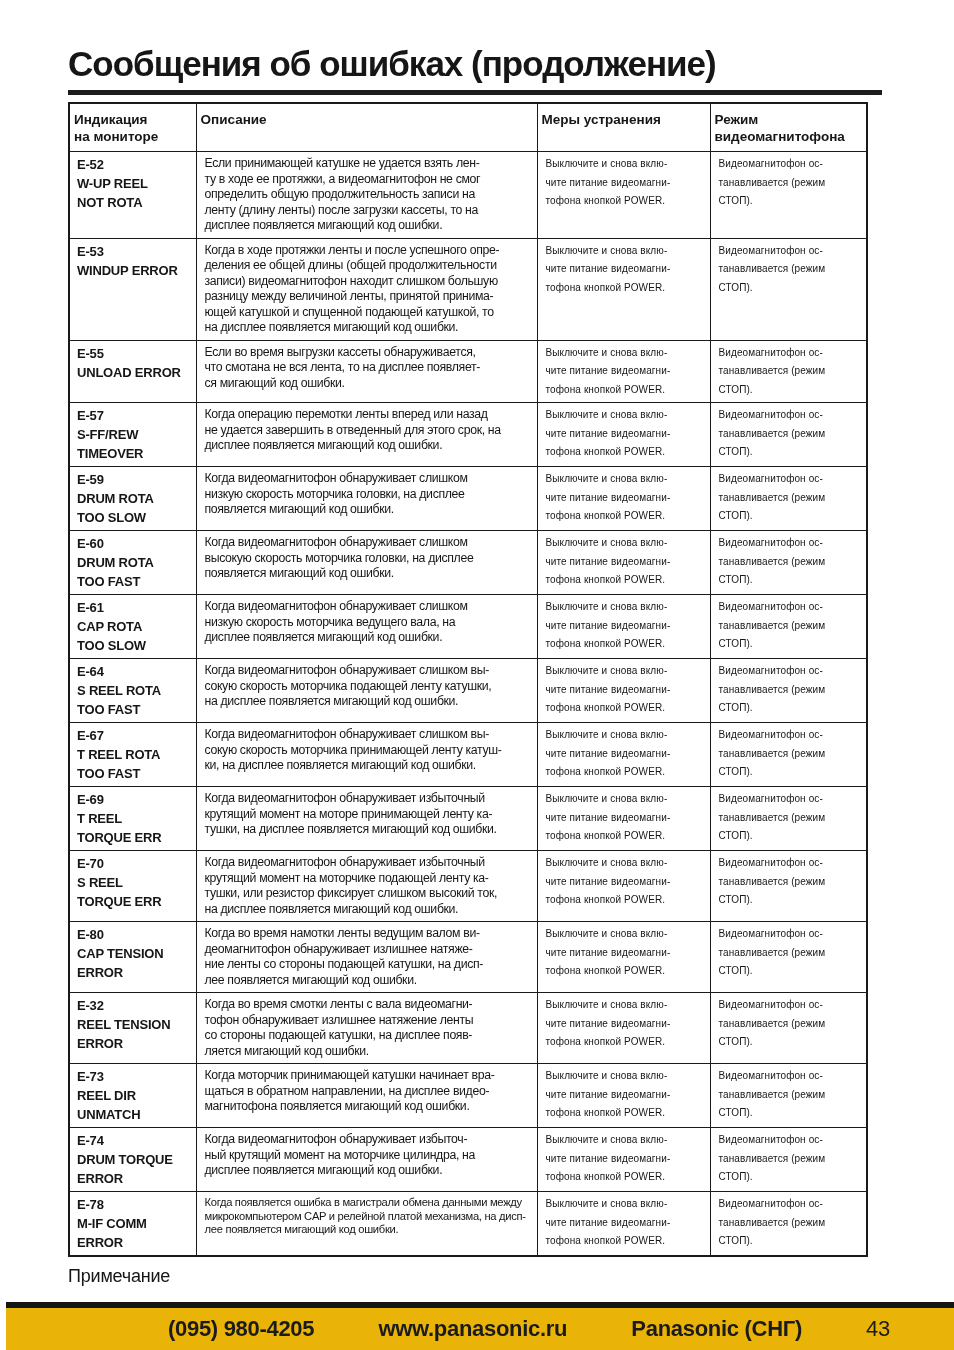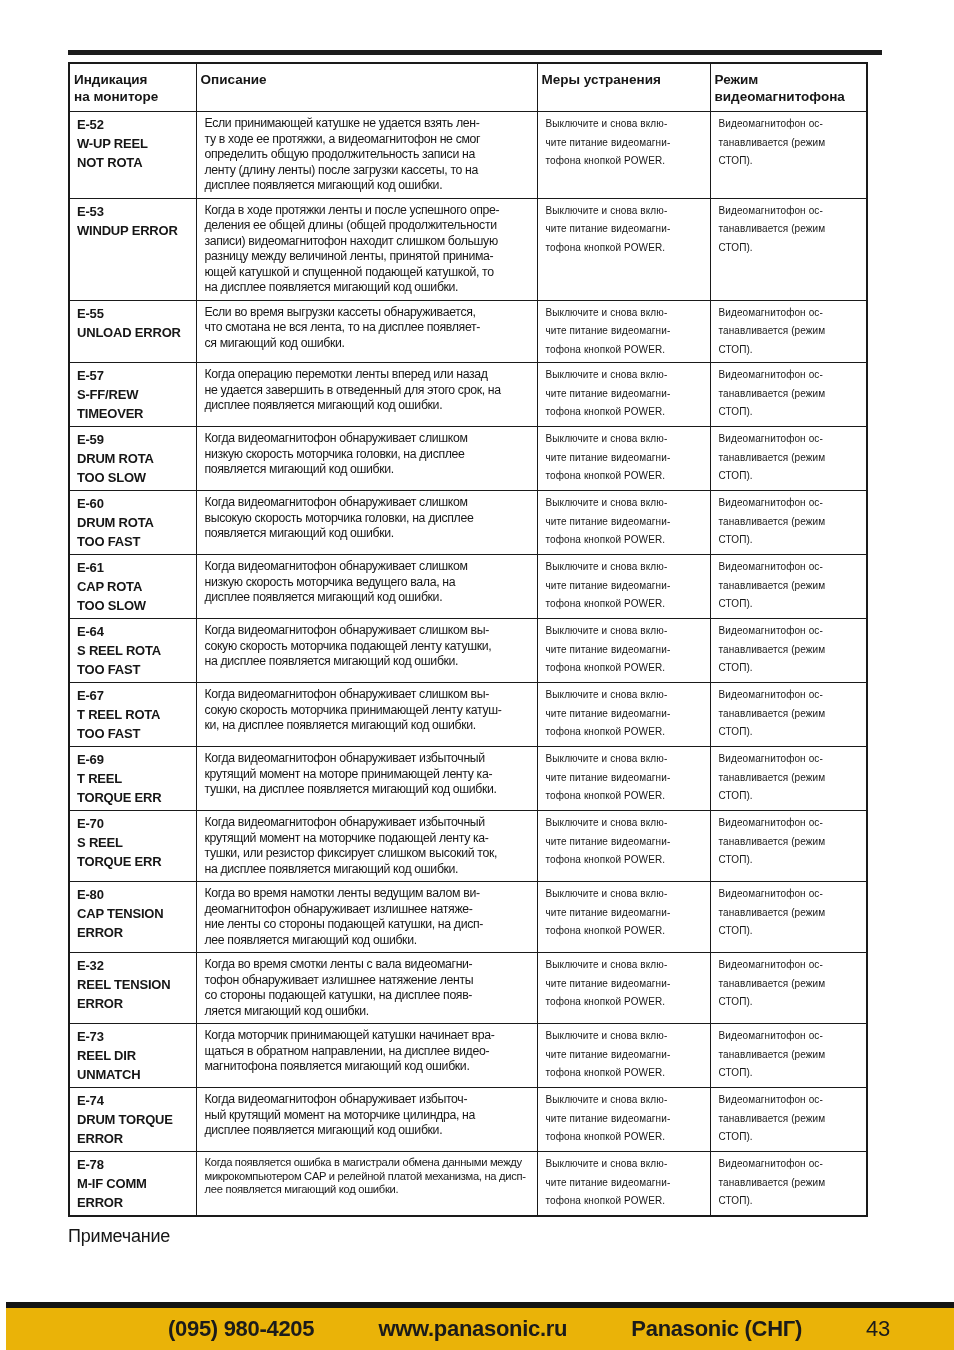--- a/index.html
+++ b/index.html
@@ -118,20 +118,21 @@
     color: #1b1b1b;
   }
   .footer-bar .pagenum {
     font-weight: normal;
   }
 </style>
 </head>
 <body>
 
 <div class="page">
+  <h1 class="title">Сообщения об ошибках (продолжение)</h1>
   <div class="title-rule"></div>
 
   <table class="err-table">
     <colgroup>
       <col style="width:127px">
       <col style="width:341px">
       <col style="width:173px">
       <col style="width:157px">
     </colgroup>
     <thead>

